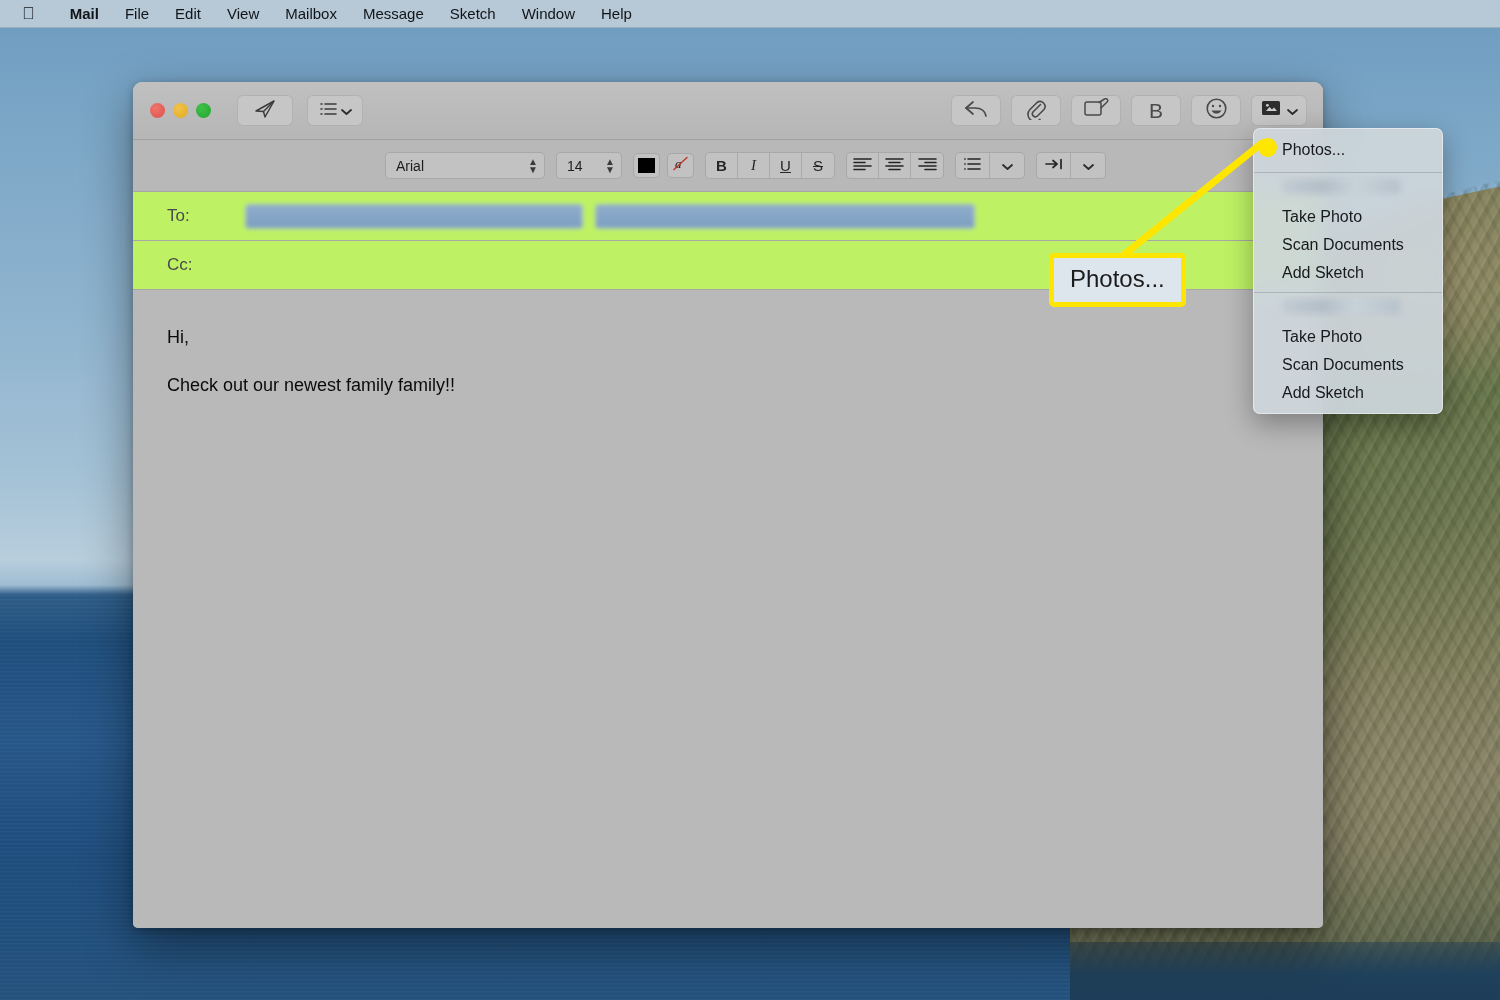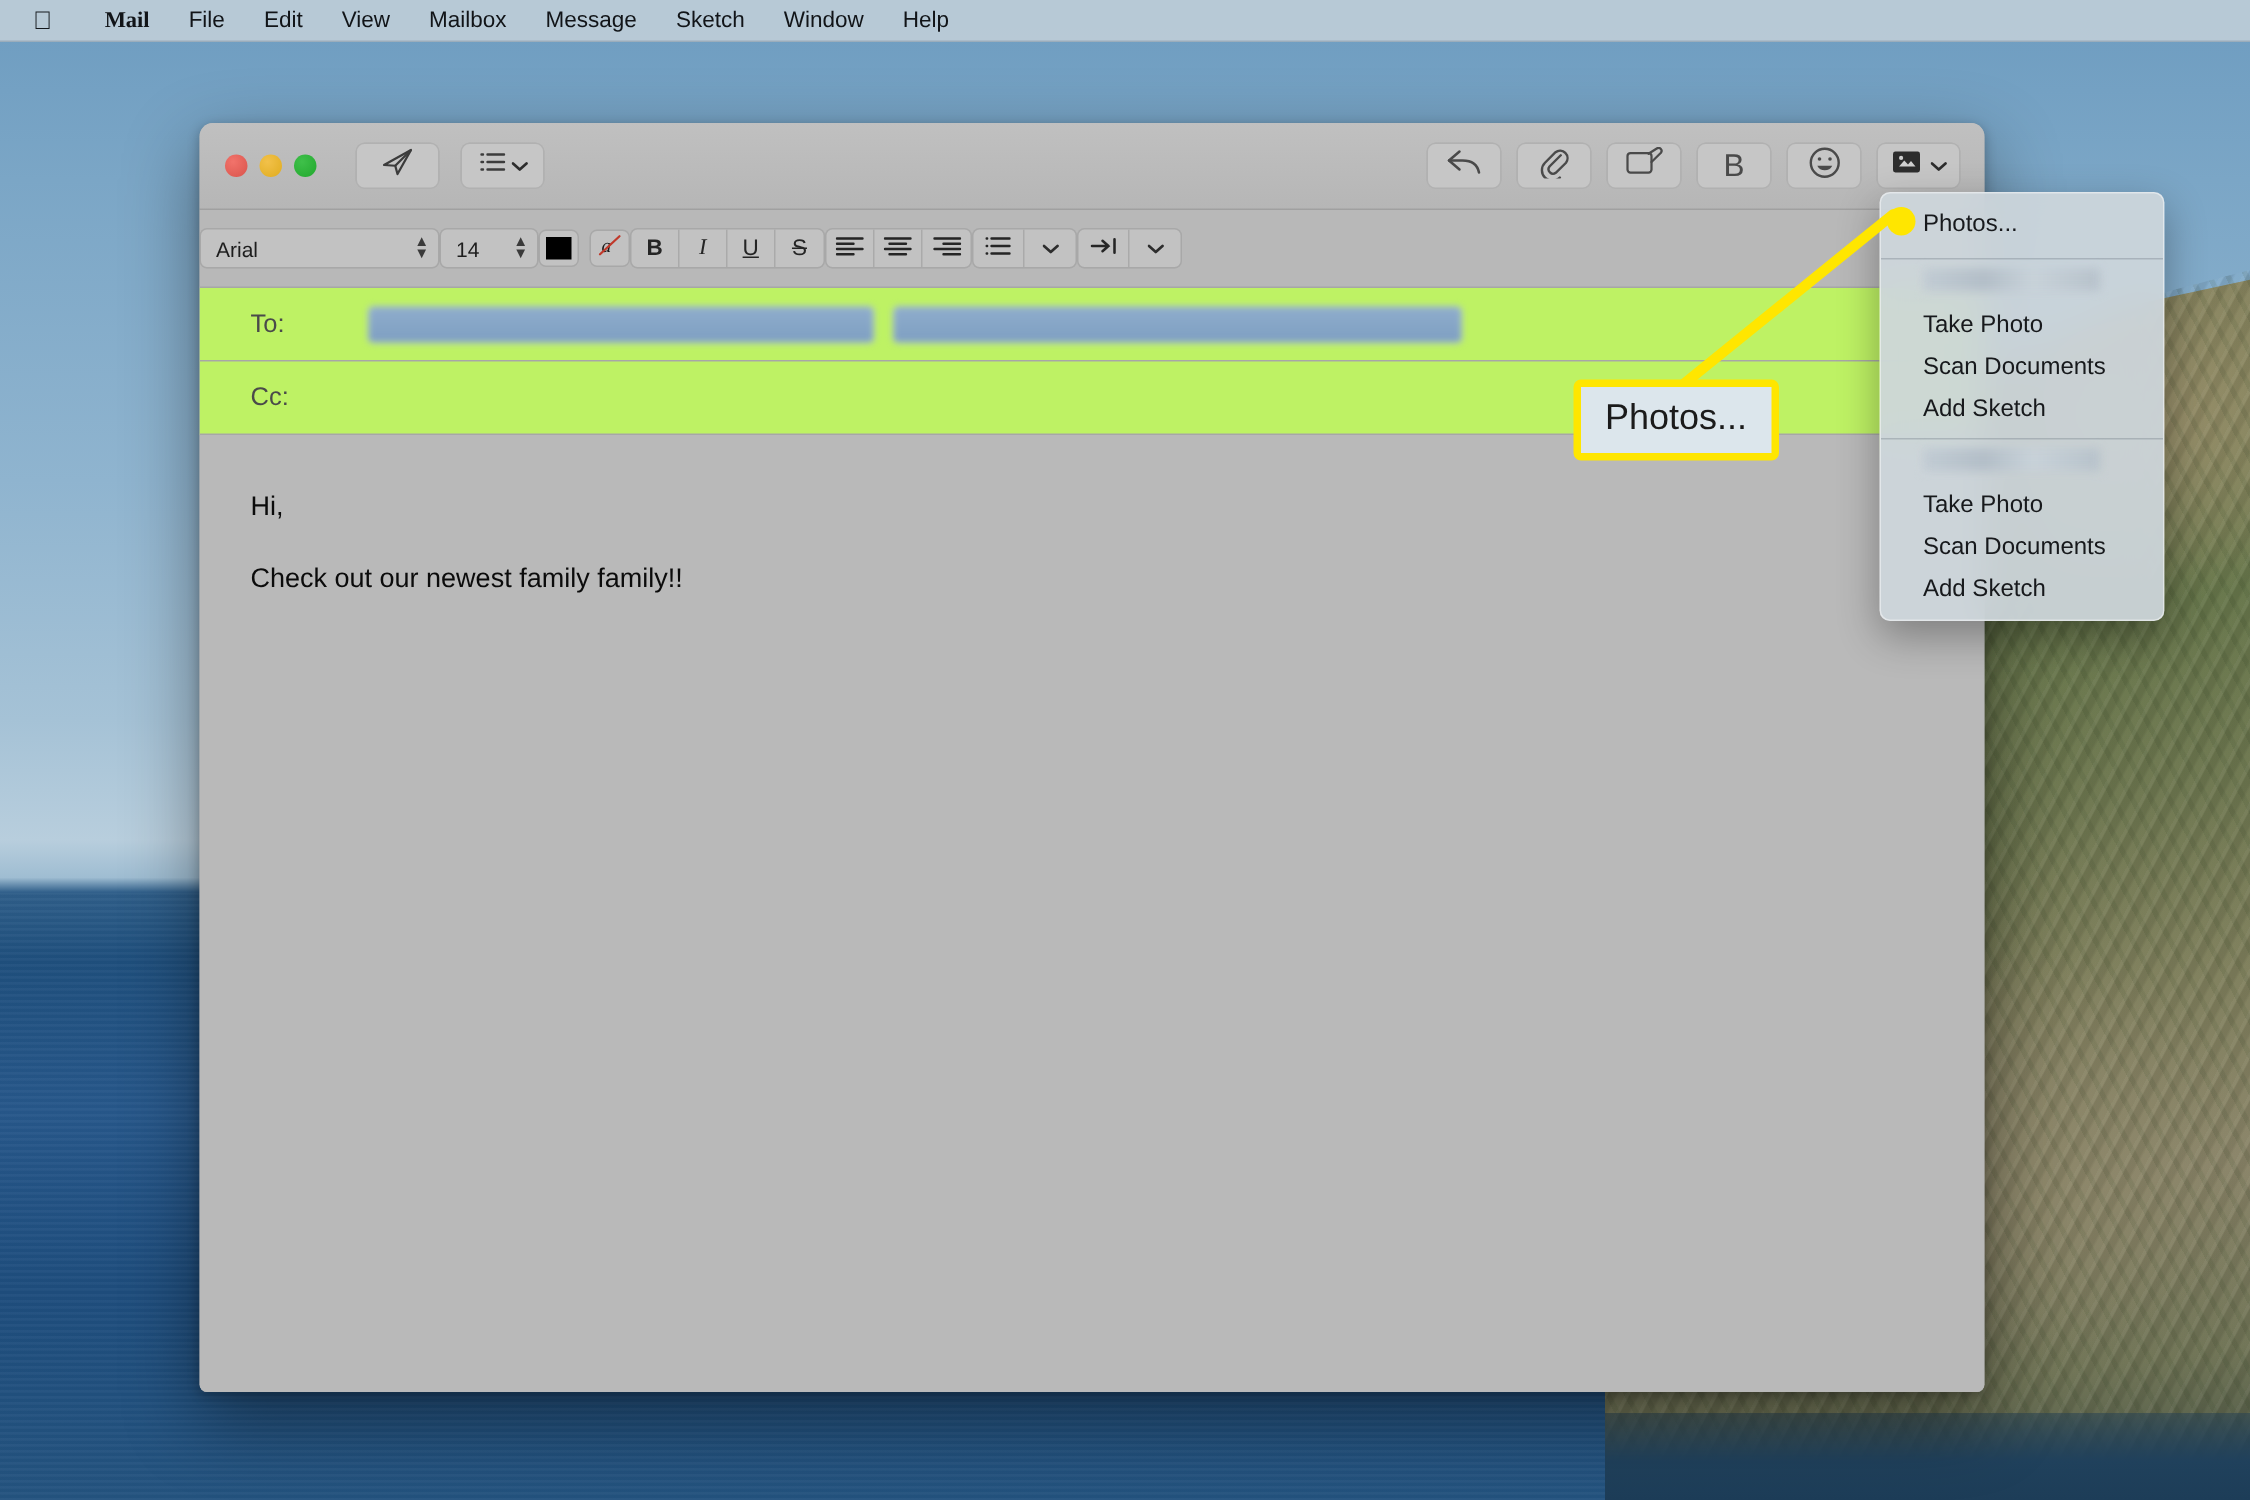--- a/index.html
+++ b/index.html
@@ -115,21 +115,21 @@
     font-size: 17px;
     line-height: 1;
     margin-right: 22px;
     color: #14181c;
   }
   .menu-item {
     padding: 0 13px;
     line-height: 28px;
     white-space: nowrap;
   }
-  .menu-item.bold { font-weight: bold; font-family: Liberation Serif, serif; }
+  .menu-item.bold { font-weight: bold; }
 
   
   #compose-window {
     position: absolute;
     left: 133px;
     top: 82px;
     width: 1190px;
     height: 846px;
     background: #b9b9b9;
     border-radius: 9px 9px 5px 5px;
@@ -176,20 +176,22 @@
     position: absolute; right: 16px; top: 13px;
   }
 
   
   .formatbar {
     height: 52px;
     background: #b8b8b8;
     border-bottom: 1px solid #a6a6a6;
     display: flex;
     align-items: center;
+    padding-left: 252px;
+    gap: 11px;
   }
   .fselect {
     background: #c2c2c2;
     border: 1px solid rgba(0,0,0,0.13);
     border-radius: 5px;
     height: 27px;
     display: flex;
     align-items: center;
     padding: 0 6px 0 10px;
     font-size: 14px;

